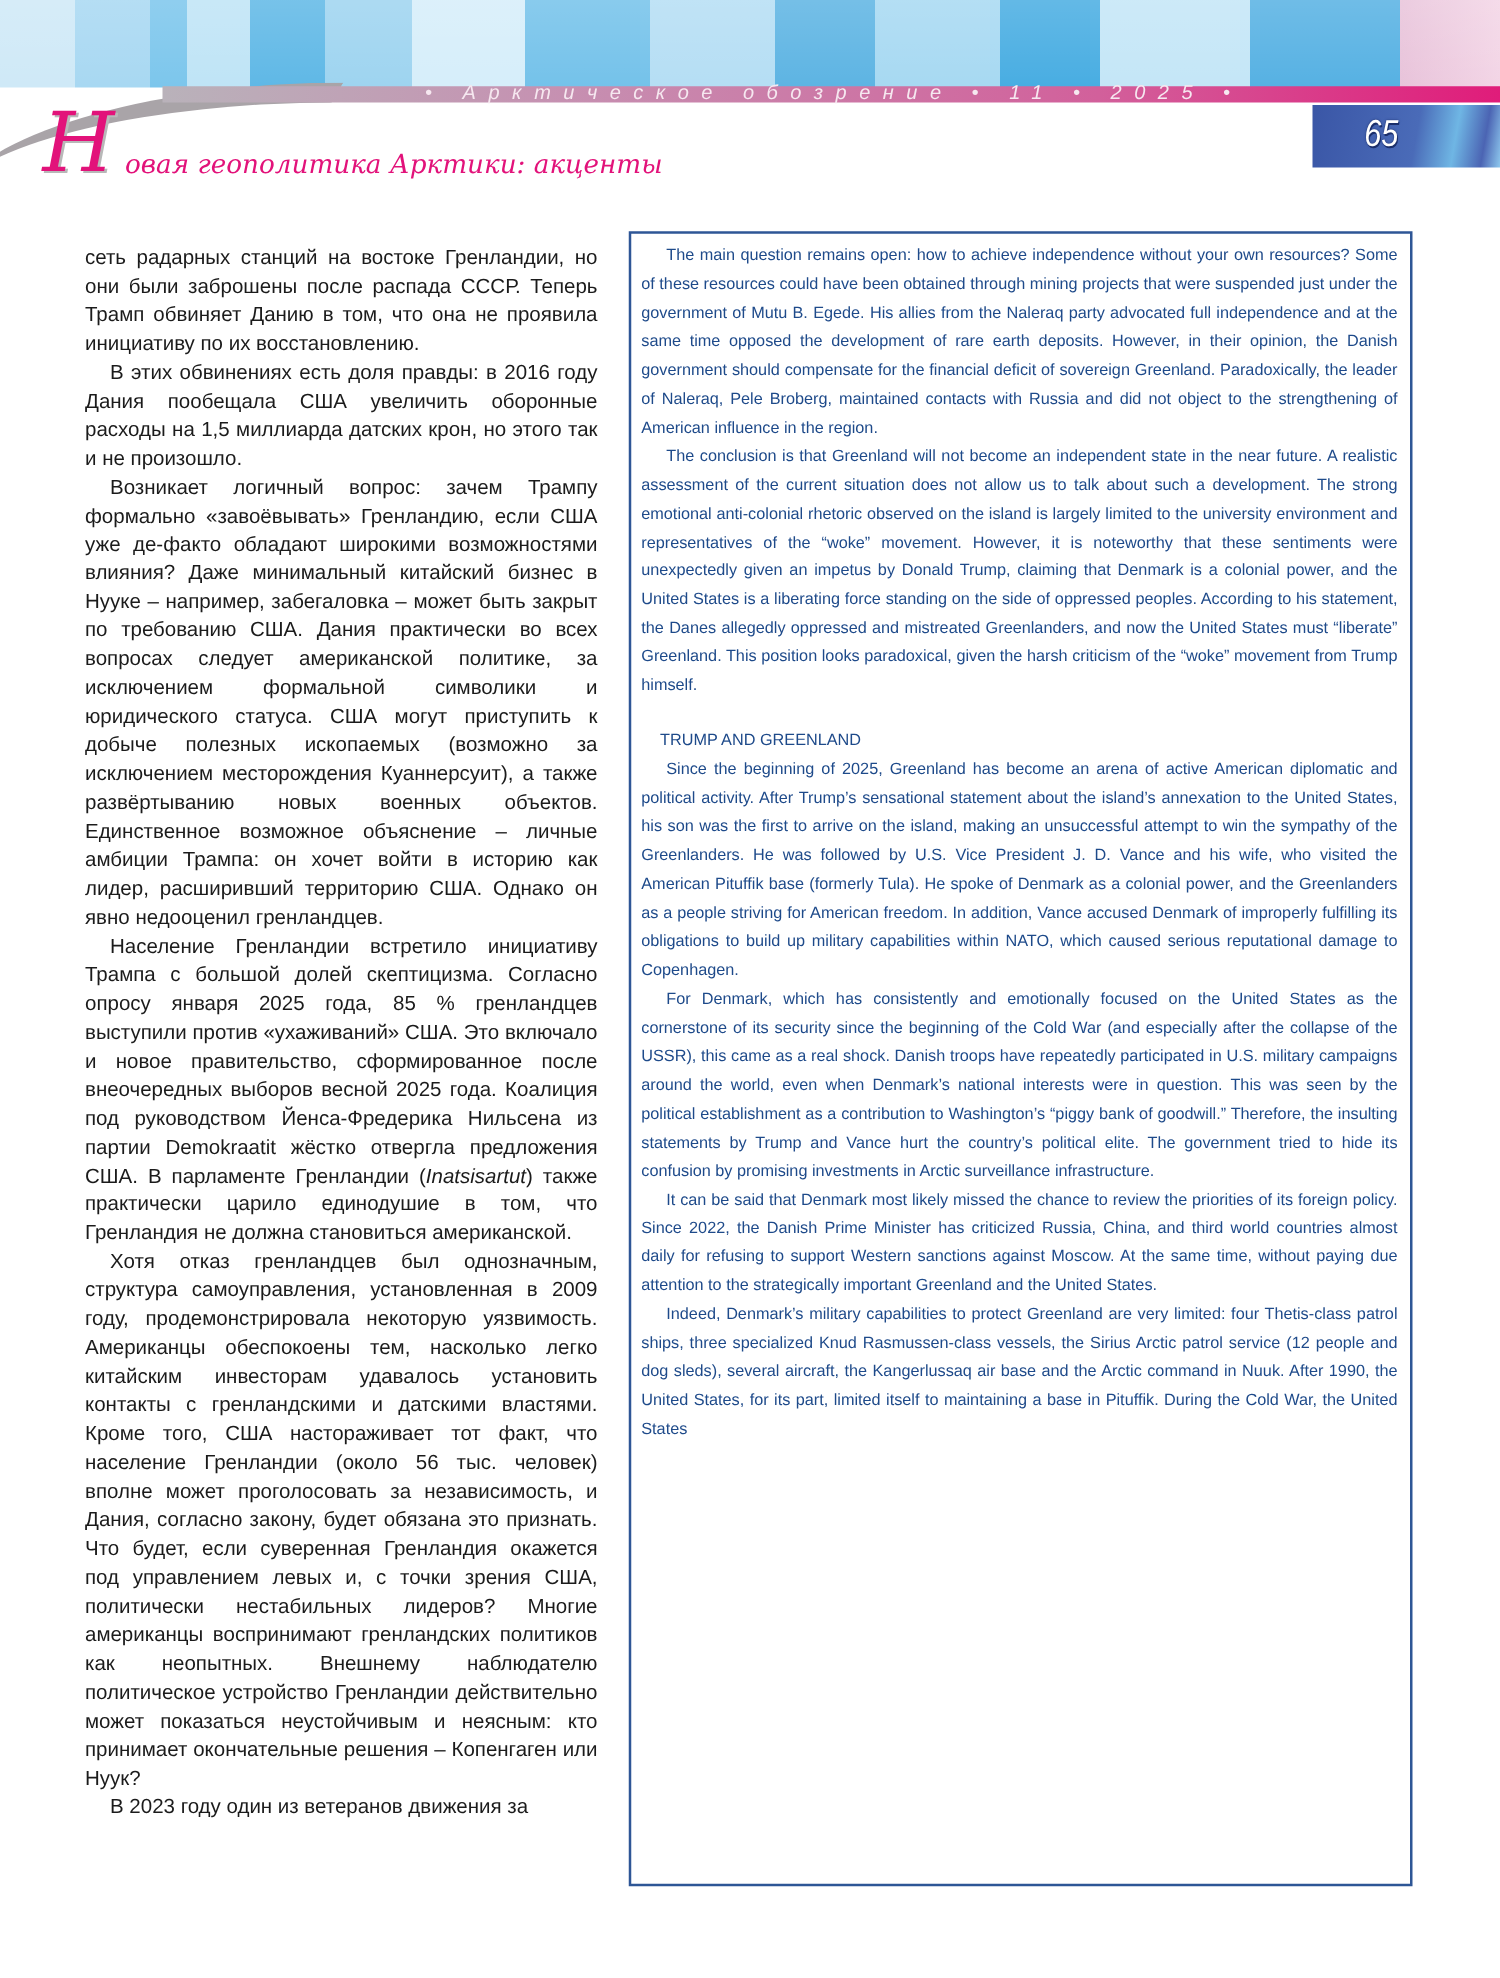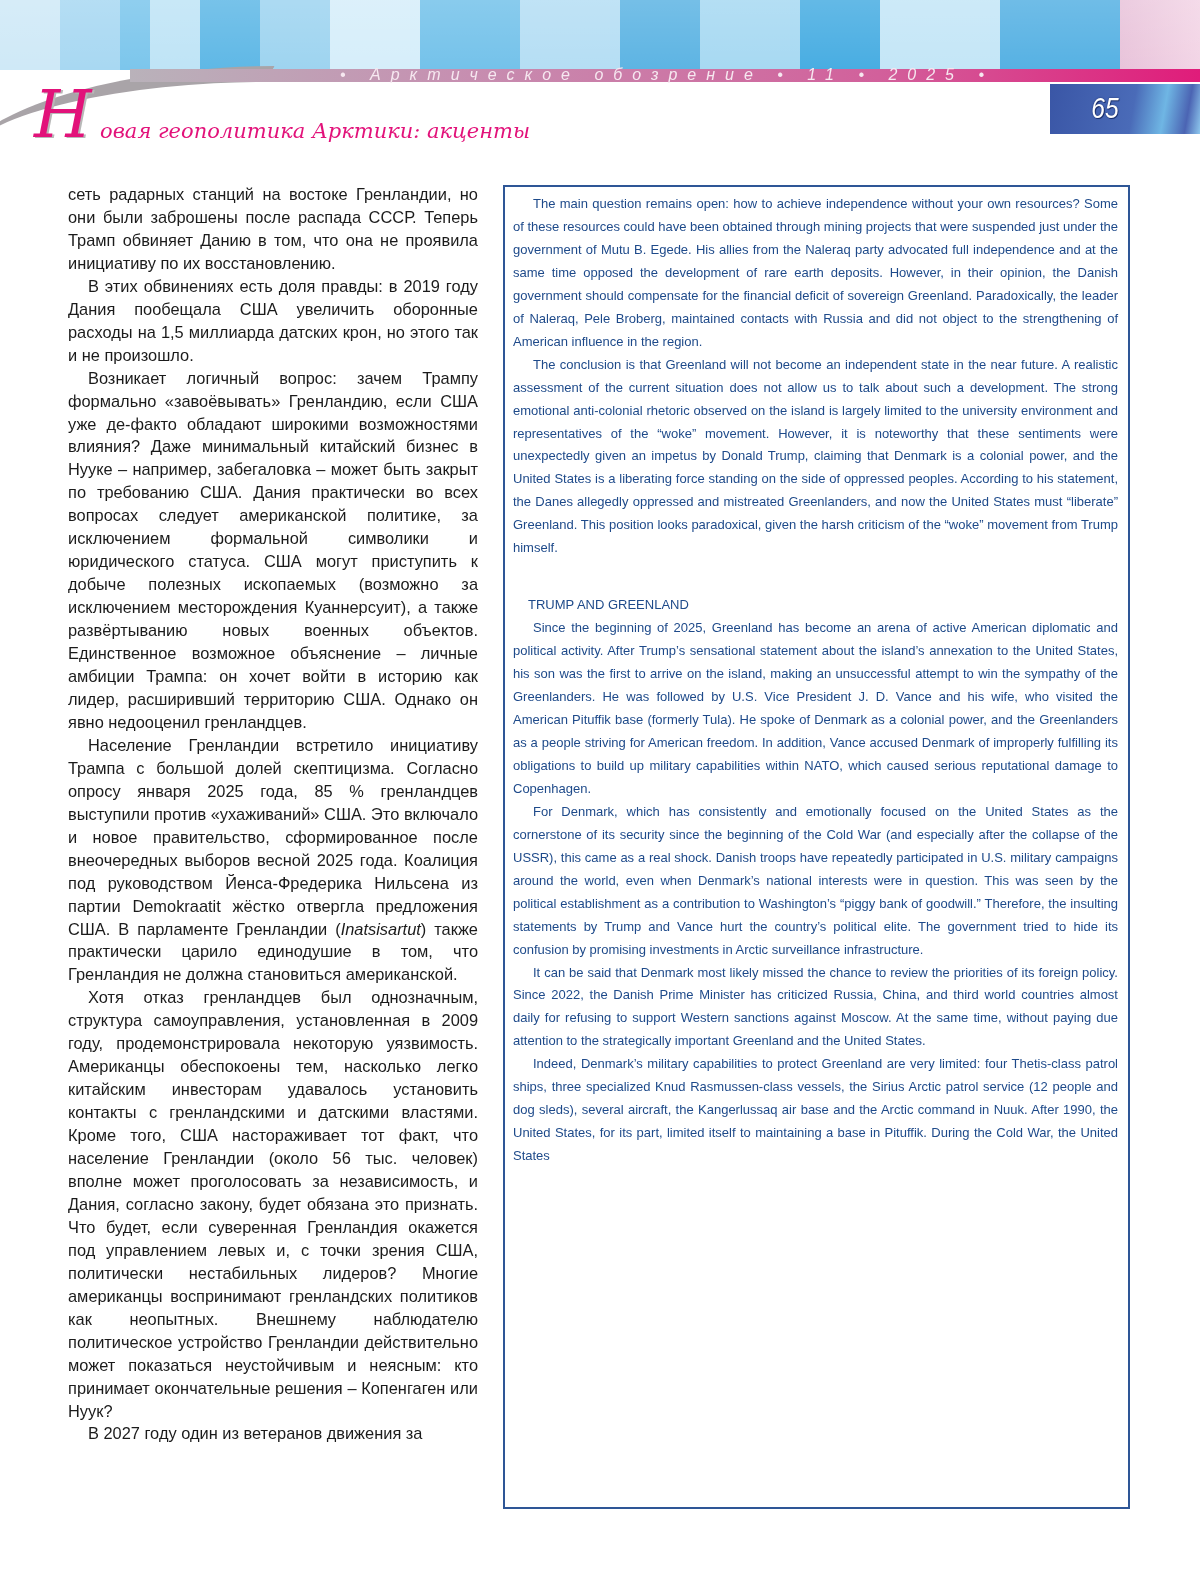--- a/index.html
+++ b/index.html
@@ -68,50 +68,50 @@
     position: absolute; left: 78px; top: 118px;
     font-family: "DejaVu Serif", serif; font-style: italic;
     font-size: 21px; line-height: 26px; color: #e2127a; white-space: nowrap; margin-left: 22px;
   }
   .col-left {
     position: absolute; left: 68px; top: 183px; width: 410px;
     font-size: 16.4px; line-height: 22.95px; color: #1b1b1b;
     text-align: justify; hyphens: manual;
   }
   .col-left p, .box p { margin: 0; text-indent: 20px; }
-  .col-left p.cont, .box p.cont { text-indent: 0; }
+  .col-left p.cont, .box p.cont { text-indent: 0; margin-top: 12px; }
   .box {
     position: absolute; left: 503px; top: 185px; width: 605px; height: 1306px;
     border: 2.5px solid #2e5696;
     padding: 6px 10px 8px 8px;
     font-size: 13px; line-height: 22.95px; color: #1e4a8a;
     text-align: justify;
   }
-  .box .heading { text-indent: 15px; margin-top: 34px; }
+  .box .heading { text-indent: 15px; margin-top: 21px; }
 </style>
 </head>
 <body>
 
 <div class="banner"></div>
 <div class="banner-shade"></div>
 <div class="swoosh"></div>
 <div class="ribbon"></div>
 <div class="journal-line">• Арктическое обозрение • 11 • 2025 •</div>
 <div class="page-num-box"></div>
 <div class="page-num">65</div>
 <div class="section-initial">Н</div>
 <div class="section-title">овая геополитика Арктики: акценты</div>
 
 <div class="col-left">
   <p class="cont">сеть радарных станций на востоке Гренландии, но они были заброшены после распада СССР. Теперь Трамп обвиняет Данию в том, что она не проявила инициативу по их восстановлению.</p>
-  <p>В этих обвинениях есть доля правды: в 2019 году Дания пообещала США увеличить оборонные расходы на 1,5 миллиарда датских крон, но этого так и не произошло.</p>
+  <p>В этих обвинениях есть доля правды: в 2016 году Дания пообещала США увеличить оборонные расходы на 1,5 миллиарда датских крон, но этого так и не произошло.</p>
   <p>Возникает логичный вопрос: зачем Трампу формально «завоёвывать» Гренландию, если США уже де-факто обладают широкими возможностями влияния? Даже минимальный китайский бизнес в Нууке – например, забегаловка – может быть закрыт по требованию США. Дания практически во всех вопросах следует американской политике, за исключением формальной символики и юридического статуса. США могут приступить к добыче полезных ископаемых (возможно за исключением месторождения Куаннерсуит), а также развёртыванию новых военных объектов. Единственное возможное объяснение – личные амбиции Трампа: он хочет войти в историю как лидер, расширивший территорию США. Однако он явно недооценил гренландцев.</p>
   <p><span>Население Гренландии встретило инициативу Трампа с большой долей скептицизма. Согласно опросу января 2025 года, 85 % гренландцев выступили против «ухаживаний» США. Это включало и новое правительство, сформированное после внеочередных выборов весной 2025 года. Коалиция под руководством Йенса-Фредерика Нильсена из партии Demokraatit жёстко отвергла предложения США. В парламенте Гренландии (</span><i>Inatsisartut</i><span>) также практически царило единодушие в том, что Гренландия не должна становиться американской.</span></p>
   <p>Хотя отказ гренландцев был однозначным, структура самоуправления, установленная в 2009 году, продемонстрировала некоторую уязвимость. Американцы обеспокоены тем, насколько легко китайским инвесторам удавалось установить контакты с гренландскими и датскими властями. Кроме того, США настораживает тот факт, что население Гренландии (около 56 тыс. человек) вполне может проголосовать за независимость, и Дания, согласно закону, будет обязана это признать. Что будет, если суверенная Гренландия окажется под управлением левых и, с точки зрения США, политически нестабильных лидеров? Многие американцы воспринимают гренландских политиков как неопытных. Внешнему наблюдателю политическое устройство Гренландии действительно может показаться неустойчивым и неясным: кто принимает окончательные решения – Копенгаген или Нуук?</p>
-  <p>В 2027 году один из ветеранов движения за</p>
+  <p>В 2023 году один из ветеранов движения за</p>
 </div>
 
 <div class="box">
   <p>The main question remains open: how to achieve independence without your own resources? Some of these resources could have been obtained through mining projects that were suspended just under the government of Mutu B. Egede. His allies from the Naleraq party advocated full independence and at the same time opposed the development of rare earth deposits. However, in their opinion, the Danish government should compensate for the financial deficit of sovereign Greenland. Paradoxically, the leader of Naleraq, Pele Broberg, maintained contacts with Russia and did not object to the strengthening of American influence in the region.</p>
   <p>The conclusion is that Greenland will not become an independent state in the near future. A realistic assessment of the current situation does not allow us to talk about such a development. The strong emotional anti-colonial rhetoric observed on the island is largely limited to the university environment and representatives of the “woke” movement. However, it is noteworthy that these sentiments were unexpectedly given an impetus by Donald Trump, claiming that Denmark is a colonial power, and the United States is a liberating force standing on the side of oppressed peoples. According to his statement, the Danes allegedly oppressed and mistreated Greenlanders, and now the United States must “liberate” Greenland. This position looks paradoxical, given the harsh criticism of the “woke” movement from Trump himself.</p>
   <p class="heading">TRUMP AND GREENLAND</p>
   <p>Since the beginning of 2025, Greenland has become an arena of active American diplomatic and political activity. After Trump’s sensational statement about the island’s annexation to the United States, his son was the first to arrive on the island, making an unsuccessful attempt to win the sympathy of the Greenlanders. He was followed by U.S. Vice President J. D. Vance and his wife, who visited the American Pituffik base (formerly Tula). He spoke of Denmark as a colonial power, and the Greenlanders as a people striving for American freedom. In addition, Vance accused Denmark of improperly fulfilling its obligations to build up military capabilities within NATO, which caused serious reputational damage to Copenhagen.</p>
   <p>For Denmark, which has consistently and emotionally focused on the United States as the cornerstone of its security since the beginning of the Cold War (and especially after the collapse of the USSR), this came as a real shock. Danish troops have repeatedly participated in U.S. military campaigns around the world, even when Denmark’s national interests were in question. This was seen by the political establishment as a contribution to Washington’s “piggy bank of goodwill.” Therefore, the insulting statements by Trump and Vance hurt the country’s political elite. The government tried to hide its confusion by promising investments in Arctic surveillance infrastructure.</p>
   <p>It can be said that Denmark most likely missed the chance to review the priorities of its foreign policy. Since 2022, the Danish Prime Minister has criticized Russia, China, and third world countries almost daily for refusing to support Western sanctions against Moscow. At the same time, without paying due attention to the strategically important Greenland and the United States.</p>
   <p>Indeed, Denmark’s military capabilities to protect Greenland are very limited: four Thetis-class patrol ships, three specialized Knud Rasmussen-class vessels, the Sirius Arctic patrol service (12 people and dog sleds), several aircraft, the Kangerlussaq air base and the Arctic command in Nuuk. After 1990, the United States, for its part, limited itself to maintaining a base in Pituffik. During the Cold War, the United States</p>

